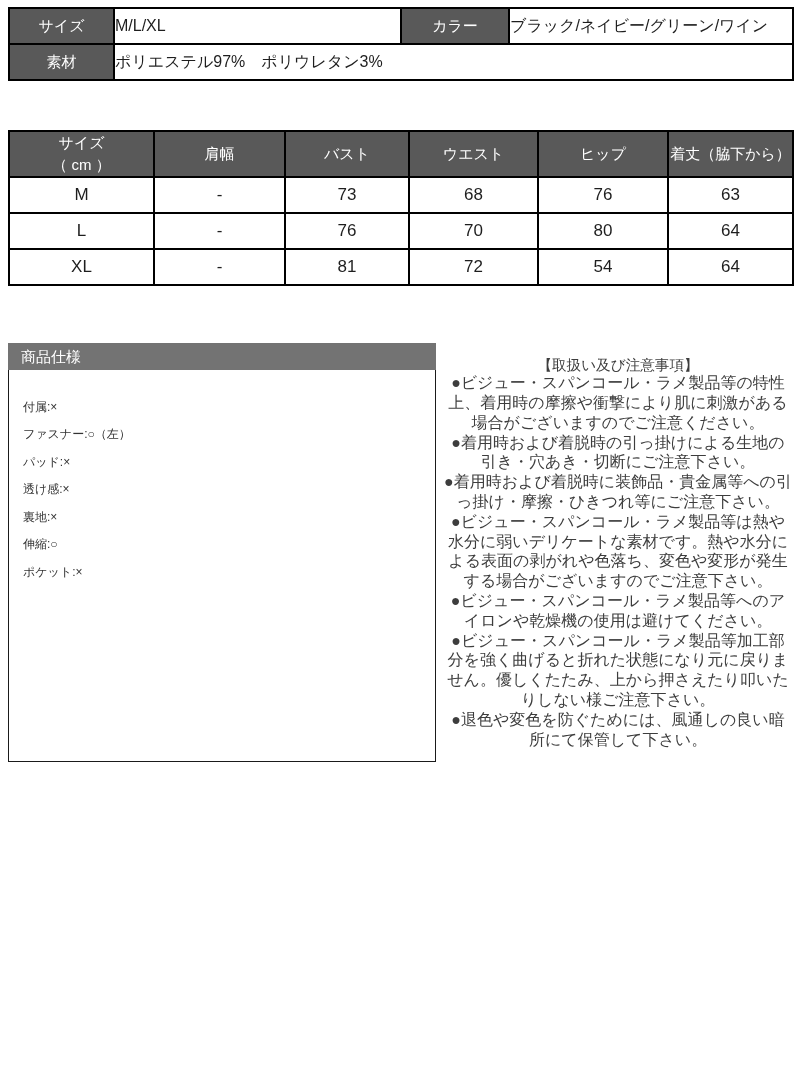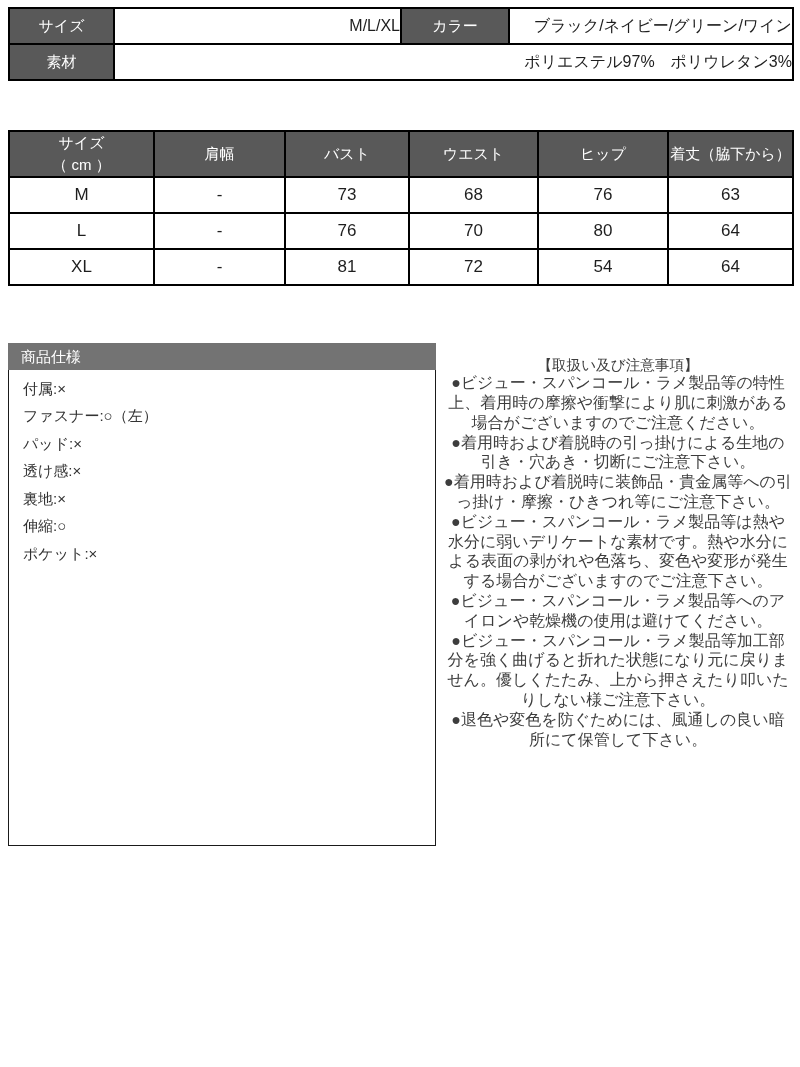--- a/index.html
+++ b/index.html
@@ -21,21 +21,21 @@
     background: #595959;
     color: #ffffff;
     font-weight: normal;
     font-size: 15px;
     height: 36px;
     text-align: center;
     vertical-align: middle;
   }
   .spec-table td {
     font-size: 16px;
-    text-align: right;
+    text-align: left;
     vertical-align: middle;
     height: 36px;
     background: #ffffff;
   }
 
   
   .size-table { width: 784px; margin-top: 49px; }
   .size-table th, .size-table td { border: 2px solid #000000; }
   .size-table thead th {
     background: #595959;
@@ -64,23 +64,23 @@
     background: #737373;
     color: #ffffff;
     font-size: 15px;
     height: 27px;
     line-height: 27px;
     padding-left: 13px;
   }
   .box-body {
     border: 1px solid #1a1a1a;
     border-top: none;
-    height: 476px;
-    padding: 5px 14px;
-    font-size: 15px;
+    height: 392px;
+    padding: 24px 14px;
+    font-size: 12px;
     color: #333333;
   }
   .spec-item { line-height: 27.5px; }
   .spec-gap { height: 28px; }
   .spec-note { line-height: 27.5px; }
 
   .notice-title {
     font-size: 14.6px;
     color: #3d3d3d;
     line-height: 19.8px;

